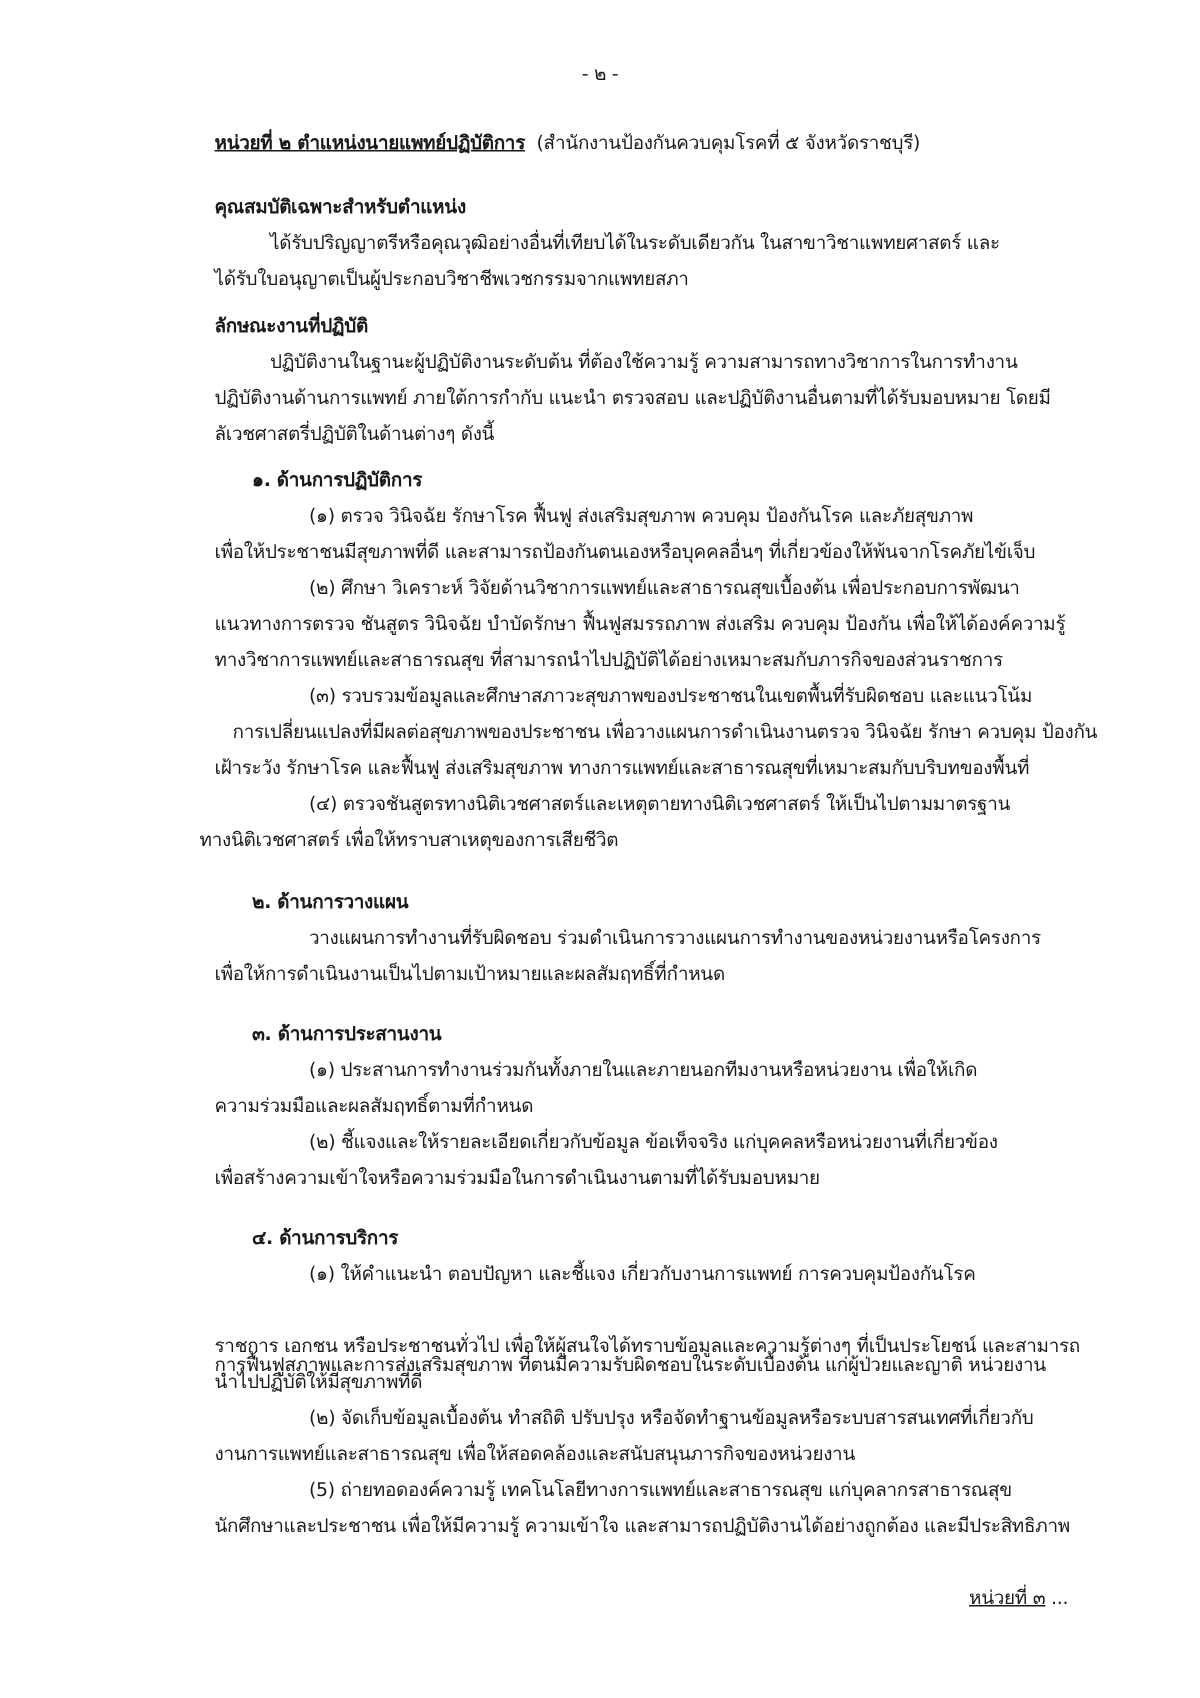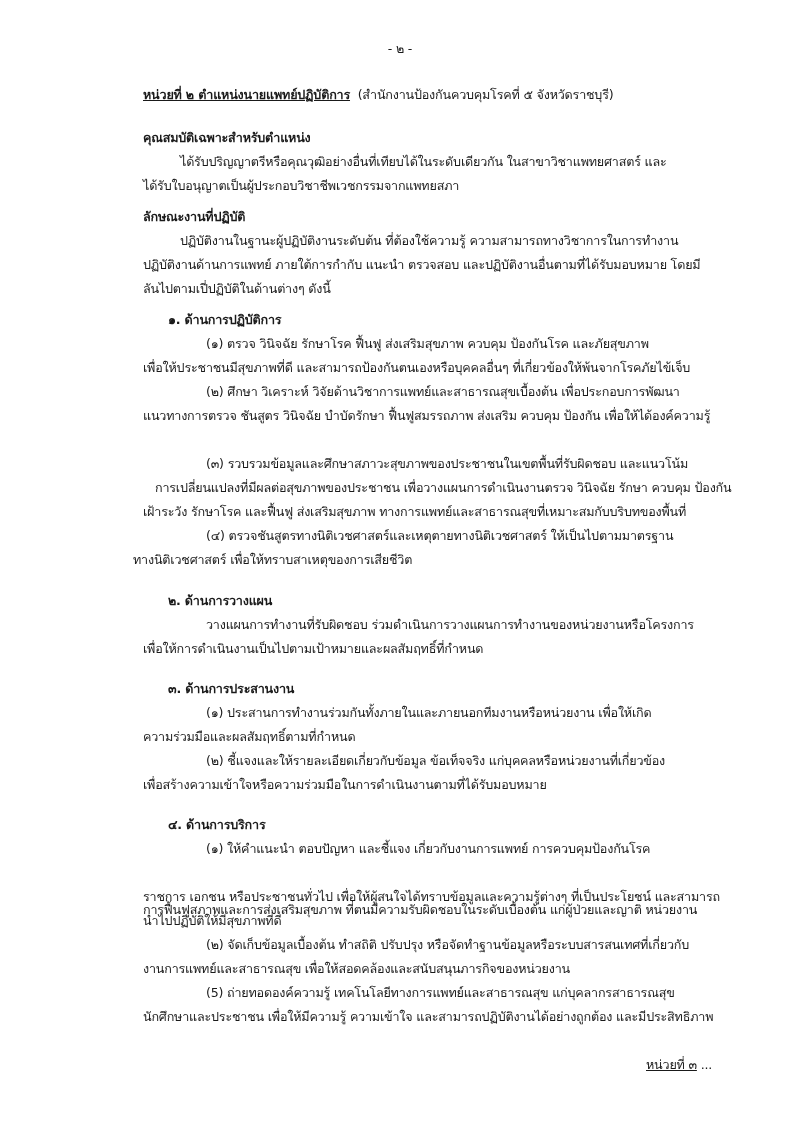--- a/index.html
+++ b/index.html
@@ -22,27 +22,28 @@
     <span class="bold u">หน่วยที่ ๒ ตำแหน่งนายแพทย์ปฏิบัติการ</span>&nbsp;&nbsp;<span>(สำนักงานป้องกันควบคุมโรคที่ ๕ จังหวัดราชบุรี)</span>
   </div>
 
   <div class="line bold" style="left:143px; top:129px;">คุณสมบัติเฉพาะสำหรับตำแหน่ง</div>
   <div class="line" style="left:180px; top:153px;">ได้รับปริญญาตรีหรือคุณวุฒิอย่างอื่นที่เทียบได้ในระดับเดียวกัน ในสาขาวิชาแพทยศาสตร์ และ</div>
   <div class="line" style="left:143px; top:177px;">ได้รับใบอนุญาตเป็นผู้ประกอบวิชาชีพเวชกรรมจากแพทยสภา</div>
 
   <div class="line bold" style="left:143px; top:208px;">ลักษณะงานที่ปฏิบัติ</div>
   <div class="line" style="left:180px; top:232px;">ปฏิบัติงานในฐานะผู้ปฏิบัติงานระดับต้น ที่ต้องใช้ความรู้ ความสามารถทางวิชาการในการทำงาน</div>
   <div class="line" style="left:143px; top:256px;">ปฏิบัติงานด้านการแพทย์ ภายใต้การกำกับ แนะนำ ตรวจสอบ และปฏิบัติงานอื่นตามที่ได้รับมอบหมาย โดยมี</div>
-  <div class="line" style="left:143px; top:280px;">ลันไปตามเปี่ปฏิบัติในด้านต่างๆ ดังนี้</div>
+  <div class="line" style="left:143px; top:280px;">ลัเวชศาสตรี่ปฏิบัติในด้านต่างๆ ดังนี้</div>
 
   <div class="line bold" style="left:168px; top:311px;">๑. ด้านการปฏิบัติการ</div>
   <div class="line" style="left:206px; top:335px;">(๑) ตรวจ วินิจฉัย รักษาโรค ฟื้นฟู ส่งเสริมสุขภาพ ควบคุม ป้องกันโรค และภัยสุขภาพ</div>
   <div class="line" style="left:143px; top:359px;">เพื่อให้ประชาชนมีสุขภาพที่ดี และสามารถป้องกันตนเองหรือบุคคลอื่นๆ ที่เกี่ยวข้องให้พ้นจากโรคภัยไข้เจ็บ</div>
   <div class="line" style="left:206px; top:383px;">(๒) ศึกษา วิเคราะห์ วิจัยด้านวิชาการแพทย์และสาธารณสุขเบื้องต้น เพื่อประกอบการพัฒนา</div>
   <div class="line" style="left:143px; top:407px;">แนวทางการตรวจ ชันสูตร วินิจฉัย บำบัดรักษา ฟื้นฟูสมรรถภาพ ส่งเสริม ควบคุม ป้องกัน เพื่อให้ได้องค์ความรู้</div>
+  <div class="line" style="left:143px; top:431px;">ทางวิชาการแพทย์และสาธารณสุข ที่สามารถนำไปปฏิบัติได้อย่างเหมาะสมกับภารกิจของส่วนราชการ</div>
   <div class="line" style="left:206px; top:455px;">(๓) รวบรวมข้อมูลและศึกษาสภาวะสุขภาพของประชาชนในเขตพื้นที่รับผิดชอบ และแนวโน้ม</div>
   <div class="line" style="left:143px; top:479px;margin-left:12px;">การเปลี่ยนแปลงที่มีผลต่อสุขภาพของประชาชน เพื่อวางแผนการดำเนินงานตรวจ วินิจฉัย รักษา ควบคุม ป้องกัน</div>
   <div class="line" style="left:143px; top:503px;">เฝ้าระวัง รักษาโรค และฟื้นฟู ส่งเสริมสุขภาพ ทางการแพทย์และสาธารณสุขที่เหมาะสมกับบริบทของพื้นที่</div>
   <div class="line" style="left:206px; top:527px;">(๔) ตรวจชันสูตรทางนิติเวชศาสตร์และเหตุตายทางนิติเวชศาสตร์ ให้เป็นไปตามมาตรฐาน</div>
   <div class="line" style="left:133px; top:551px;">ทางนิติเวชศาสตร์ เพื่อให้ทราบสาเหตุของการเสียชีวิต</div>
 
   <div class="line bold" style="left:168px; top:592px;">๒. ด้านการวางแผน</div>
   <div class="line" style="left:206px; top:616px;">วางแผนการทำงานที่รับผิดชอบ ร่วมดำเนินการวางแผนการทำงานของหน่วยงานหรือโครงการ</div>
   <div class="line" style="left:143px; top:640px;">เพื่อให้การดำเนินงานเป็นไปตามเป้าหมายและผลสัมฤทธิ์ที่กำหนด</div>
 

